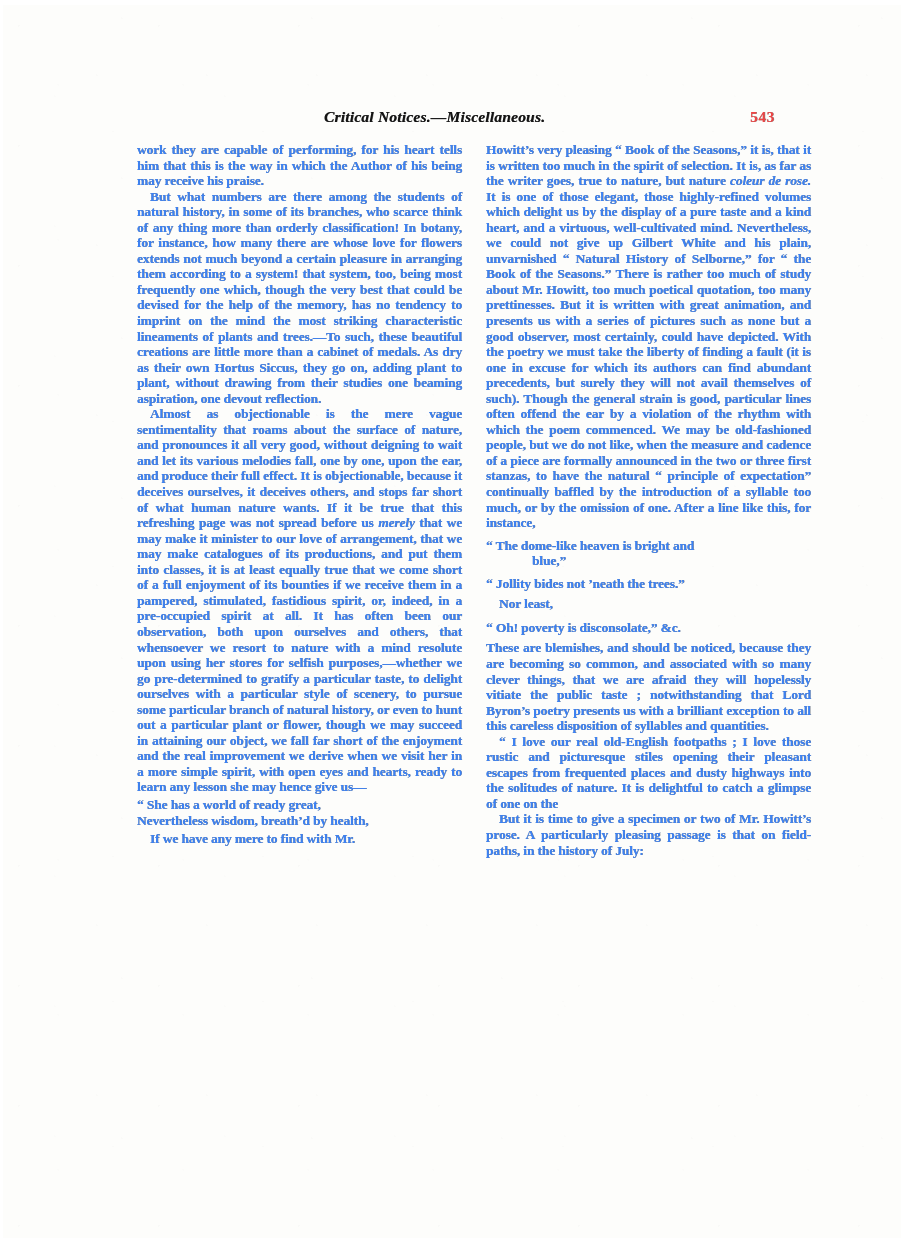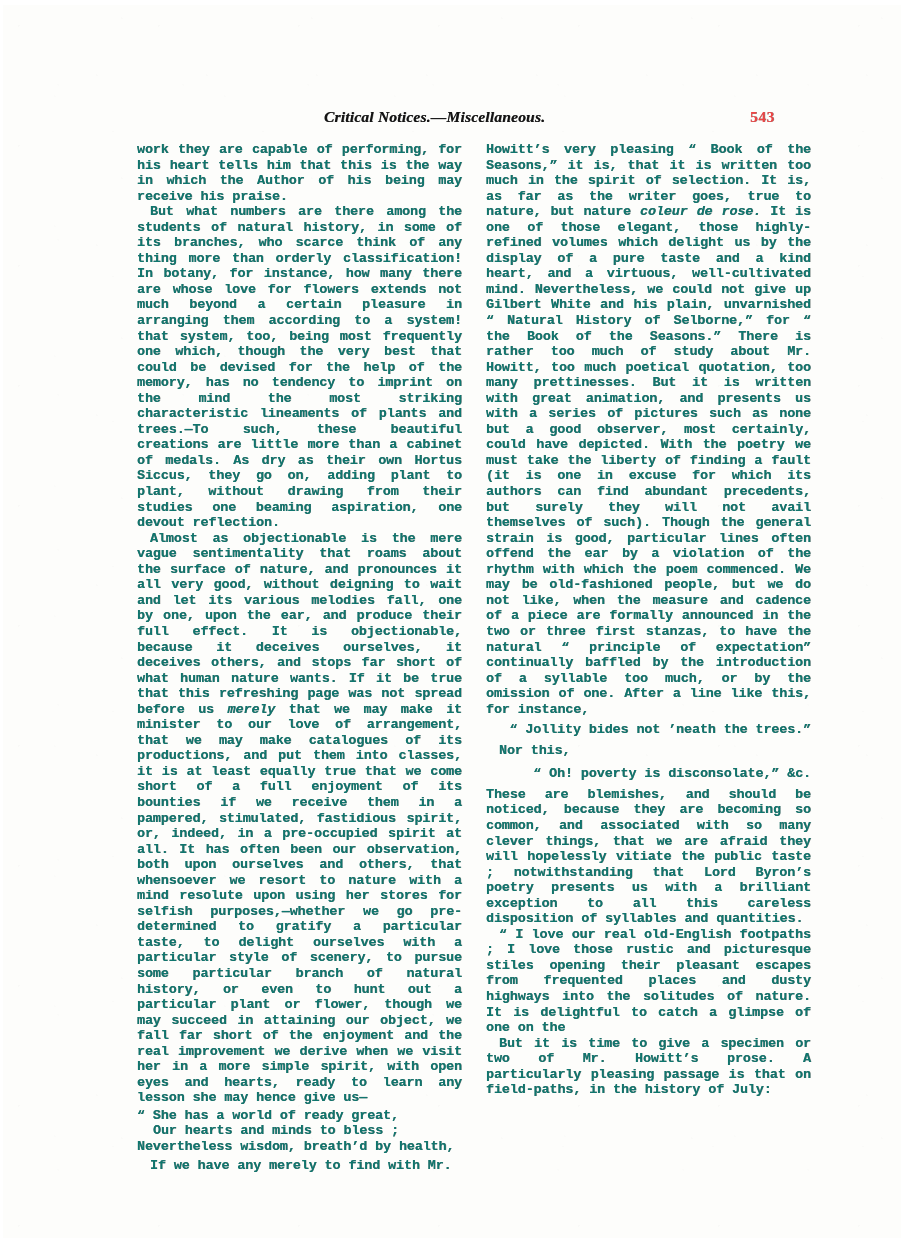--- a/index.html
+++ b/index.html
@@ -73,24 +73,24 @@
     gap: 24px;
   }
   .col {
     width: 325px;
   }
 
   .col p,
   .col .verse,
   .col .quote {
     margin: 0;
-    font-family: Liberation Mono, monospace;
+    font-family: Liberation Serif, serif;
     font-size: 13.4px;
     line-height: 15.55px;
-    color: #0f766e;
+    color: #3b82f6;
     text-align: justify;
     text-justify: inter-word;
     -webkit-font-smoothing: none;
     font-weight: 600;
     letter-spacing: -0.1px;
     text-shadow: 0.35px 0 0 rgba(0,0,0,0.4), 0 0.3px 0 rgba(0,0,0,0.25);
   }
   .col p.indent {
     text-indent: 13px;
   }
@@ -111,21 +111,21 @@
   }
   .col .verse .vline.in1 { padding-left: 16px; }
   .col .verse .vline.in0 { padding-left: 0px; }
   .col .quote {
     text-align: left;
     margin-top: 7px;
     margin-bottom: 7px;
   }
   .col .quote .qline { display: block; }
   .col .quote .qline.hang { padding-left: 46px; }
-  .col .quote.tight { margin-top: 5px; margin-bottom: 5px; text-align: right; }
+  .col .quote.tight { margin-top: 5px; margin-bottom: 5px; }
   .gap-xs { height: 3px; }
   .ital { font-style: italic; }
 </style>
 </head>
 <body>
 
 <div class="page">
   <div class="scan-noise"></div>
 
   <div class="running-head">
@@ -138,40 +138,43 @@
     <div class="col">
 
       <p class="cont">work they are capable of performing, for his heart tells him that this is the way in which the Author of his being may receive his praise.</p>
 
       <p class="indent">But what numbers are there among the students of natural history, in some of its branches, who scarce think of any thing more than orderly classification! In botany, for instance, how many there are whose love for flowers extends not much beyond a certain pleasure in arranging them according to a system! that system, too, being most frequently one which, though the very best that could be devised for the help of the memory, has no tendency to imprint on the mind the most striking characteristic lineaments of plants and trees.—To such, these beautiful creations are little more than a cabinet of medals. As dry as their own Hortus Siccus, they go on, adding plant to plant, without drawing from their studies one beaming aspiration, one devout reflection.</p>
 
       <p class="indent"><span>Almost as objectionable is the mere vague sentimentality that roams about the surface of nature, and pronounces it all very good, without deigning to wait and let its various melodies fall, one by one, upon the ear, and produce their full effect. It is objectionable, because it deceives ourselves, it deceives others, and stops far short of what human nature wants. If it be true that this refreshing page was not spread before us </span><span class="ital">merely</span><span> that we may make it minister to our love of arrangement, that we may make catalogues of its productions, and put them into classes, it is at least equally true that we come short of a full enjoyment of its bounties if we receive them in a pampered, stimulated, fastidious spirit, or, indeed, in a pre-occupied spirit at all. It has often been our observation, both upon ourselves and others, that whensoever we resort to nature with a mind resolute upon using her stores for selfish purposes,—whether we go pre-determined to gratify a particular taste, to delight ourselves with a particular style of scenery, to pursue some particular branch of natural history, or even to hunt out a particular plant or flower, though we may succeed in attaining our object, we fall far short of the enjoyment and the real improvement we derive when we visit her in a more simple spirit, with open eyes and hearts, ready to learn any lesson she may hence give us—</span></p>
 
       <div class="verse">
         <span class="vline in0">“ She has a world of ready great,</span>
-        <span class="vline in1">Our hearts and minds to bless ;</span>
         <span class="vline in0">Nevertheless wisdom, breath’d by health,</span>
       </div>
 
       <div class="gap-xs"></div>
 
-      <p class="indent last-line-natural">If we have any merely to find with Mr.</p>
+      <p class="indent last-line-natural">If we have any mere to find with Mr.</p>
     </div>
 
     <div class="col">
 
       <p class="cont"><span>Howitt’s very pleasing “ Book of the Seasons,” it is, that it is written too much in the spirit of selection. It is, as far as the writer goes, true to nature, but nature </span><span class="ital">coleur de rose.</span><span> It is one of those elegant, those highly-refined volumes which delight us by the display of a pure taste and a kind heart, and a virtuous, well-cultivated mind. Nevertheless, we could not give up Gilbert White and his plain, unvarnished “ Natural History of Selborne,” for “ the Book of the Seasons.” There is rather too much of study about Mr. Howitt, too much poetical quotation, too many prettinesses. But it is written with great animation, and presents us with a series of pictures such as none but a good observer, most certainly, could have depicted. With the poetry we must take the liberty of finding a fault (it is one in excuse for which its authors can find abundant precedents, but surely they will not avail themselves of such). Though the general strain is good, particular lines often offend the ear by a violation of the rhythm with which the poem commenced. We may be old-fashioned people, but we do not like, when the measure and cadence of a piece are formally announced in the two or three first stanzas, to have the natural “ principle of expectation” continually baffled by the introduction of a syllable too much, or by the omission of one. After a line like this, for instance,</span></p>
 
+      <div class="quote">
+        <span class="qline">“ The dome-like heaven is bright and</span>
+        <span class="qline hang">blue,”</span>
+      </div>
 
 
       <div class="quote tight">
         <span class="qline">“ Jollity bides not ’neath the trees.”</span>
       </div>
 
-      <p class="indent last-line-natural">Nor this,</p>
+      <p class="indent last-line-natural">Nor least,</p>
 
       <div class="gap-xs"></div>
 
       <div class="quote tight">
         <span class="qline">“ Oh! poverty is disconsolate,” &amp;c.</span>
       </div>
 
       <p class="cont">These are blemishes, and should be noticed, because they are becoming so common, and associated with so many clever things, that we are afraid they will hopelessly vitiate the public taste ; notwithstanding that Lord Byron’s poetry presents us with a brilliant exception to all this careless disposition of syllables and quantities.</p>
 
       <p class="indent">“ I love our real old-English footpaths ; I love those rustic and picturesque stiles opening their pleasant escapes from frequented places and dusty highways into the solitudes of nature. It is delightful to catch a glimpse of one on the</p>

